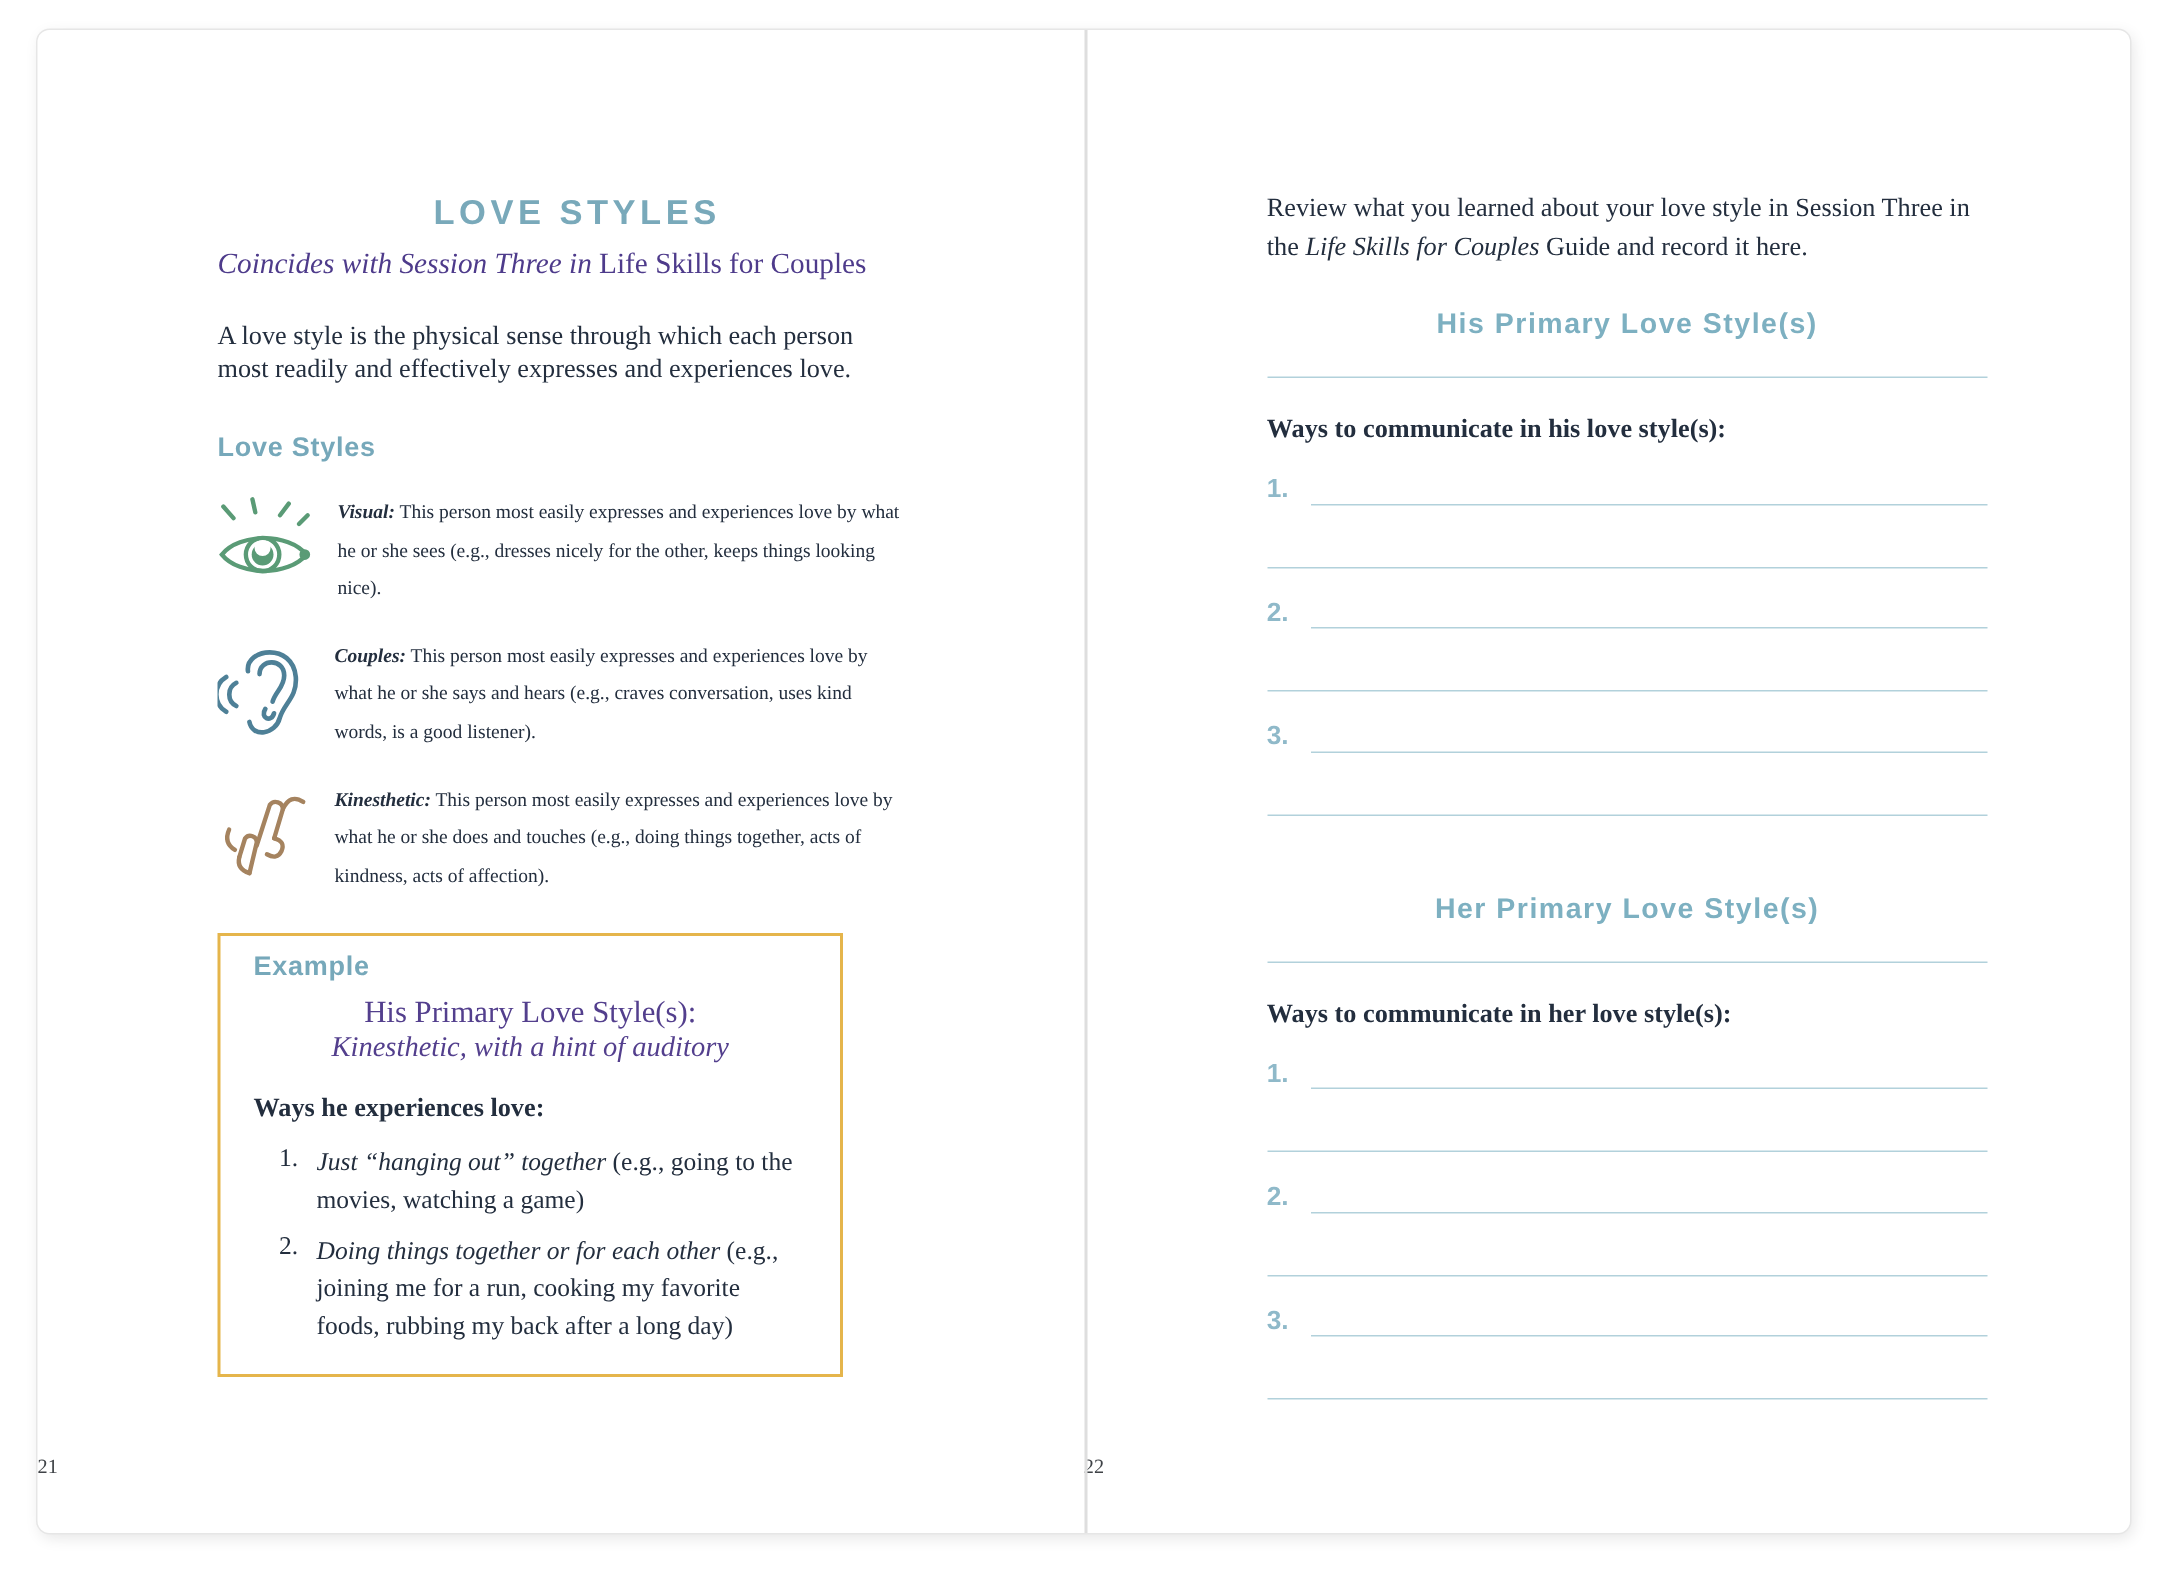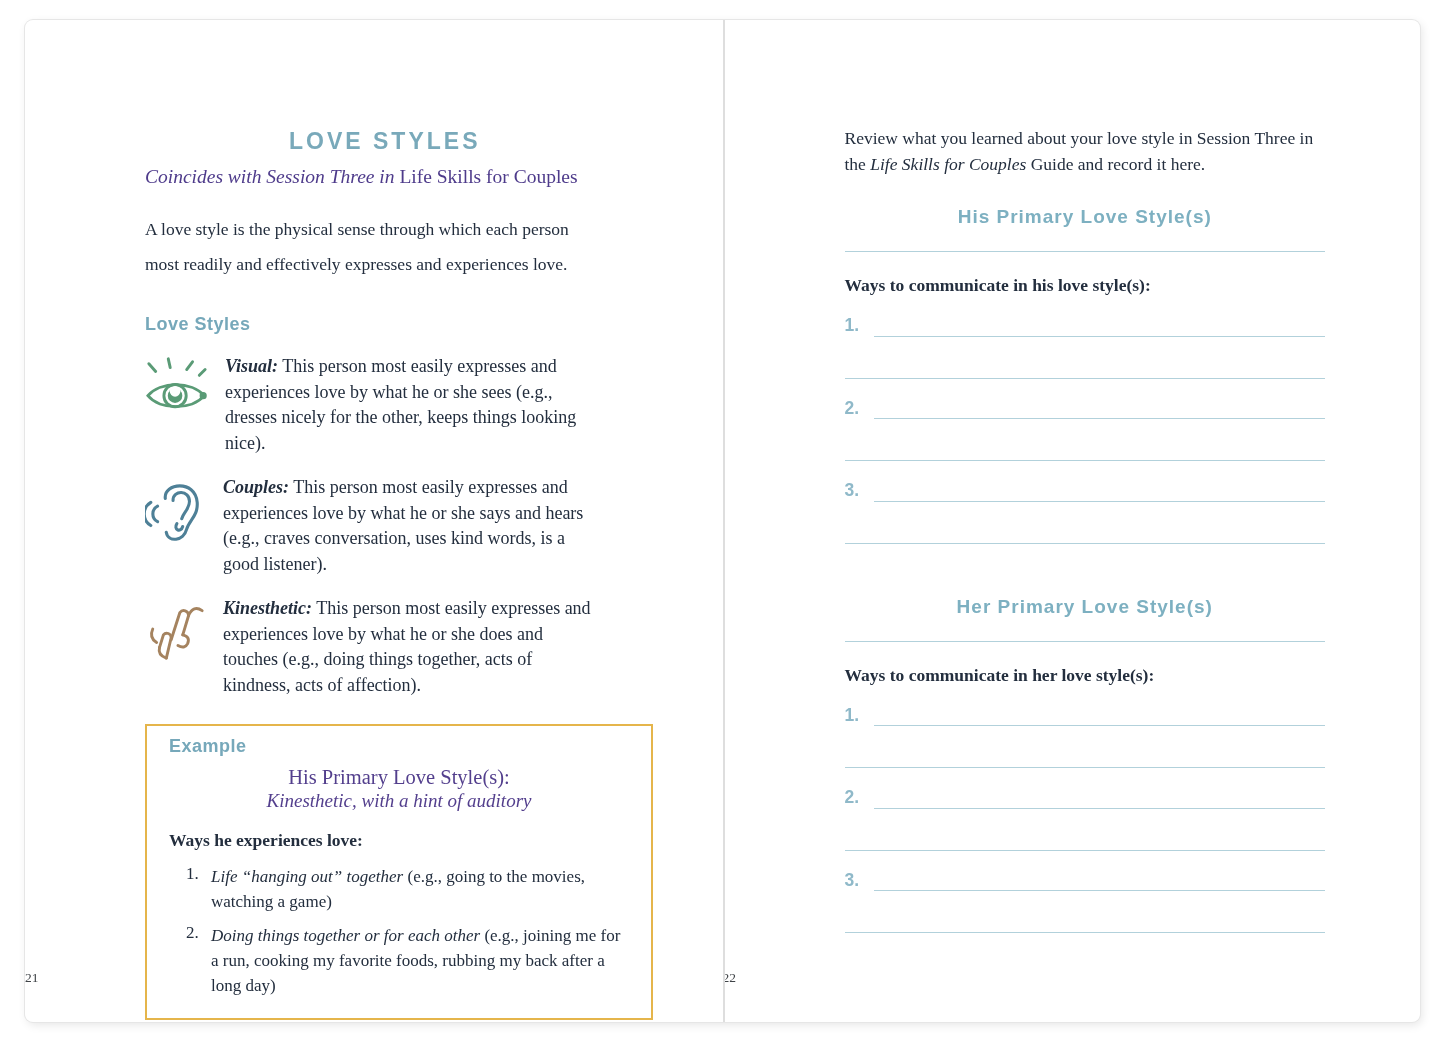--- a/index.html
+++ b/index.html
@@ -53,21 +53,21 @@
     margin-top: 11px;
     text-align: left;
     font-size: 19.5px;
     color: #4e3b8b;
     white-space: nowrap;
   }
   .doc-subtitle .it { font-style: italic; }
   .intro {
     margin-top: 24px;
     font-size: 17.5px;
-    line-height: 35px;
+    line-height: 22px;
     color: #232e3e;
     max-width: 448px;
   }
   .section-heading {
     margin-top: 32px;
     font-family: "Liberation Sans", "DejaVu Sans", sans-serif;
     font-weight: bold;
     font-size: 18px;
     letter-spacing: 0.5px;
     color: #76a8ba;
@@ -76,31 +76,31 @@
     display: flex;
     margin-top: 19px;
     align-items: flex-start;
   }
   .style-icon {
     flex: 0 0 62px;
     margin-right: 16px;
     margin-top: 2px;
   }
   .style-text {
-    font-size: 18px;
+    font-size: 13px;
     line-height: 25.5px;
     color: #232e3e;
     max-width: 378px;
   }
   .term { font-weight: bold; font-style: italic; }
 
   .example-box {
     margin-top: 26px;
     margin-left: 0px;
-    width: 508px;
+    width: 417px;
     border: 2px solid #e5b54b;
     padding: 10px 22px 20px 22px;
     background: #ffffff;
   }
   .example-label {
     font-family: "Liberation Sans", "DejaVu Sans", sans-serif;
     font-weight: bold;
     font-size: 18px;
     letter-spacing: 0.5px;
     color: #76a8ba;
@@ -274,21 +274,21 @@
       </div>
 
       <div class="example-box">
         <div class="example-label">Example</div>
         <div class="example-heading">His Primary Love Style(s):</div>
         <div class="example-subheading">Kinesthetic, with a hint of auditory</div>
         <div class="example-lead">Ways he experiences love:</div>
         <div class="example-list">
           <div class="example-item">
             <span class="num">1.</span>
-            <span class="body"><span class="it">Life “hanging out” together</span><span> (e.g., going to the movies, watching a game)</span></span>
+            <span class="body"><span class="it">Just “hanging out” together</span><span> (e.g., going to the movies, watching a game)</span></span>
           </div>
           <div class="example-item">
             <span class="num">2.</span>
             <span class="body"><span class="it">Doing things together or for each other</span><span> (e.g., joining me for a run, cooking my favorite foods, rubbing my back after a long day)</span></span>
           </div>
         </div>
       </div>
 
     </div>
     <div class="page-number">21</div>

